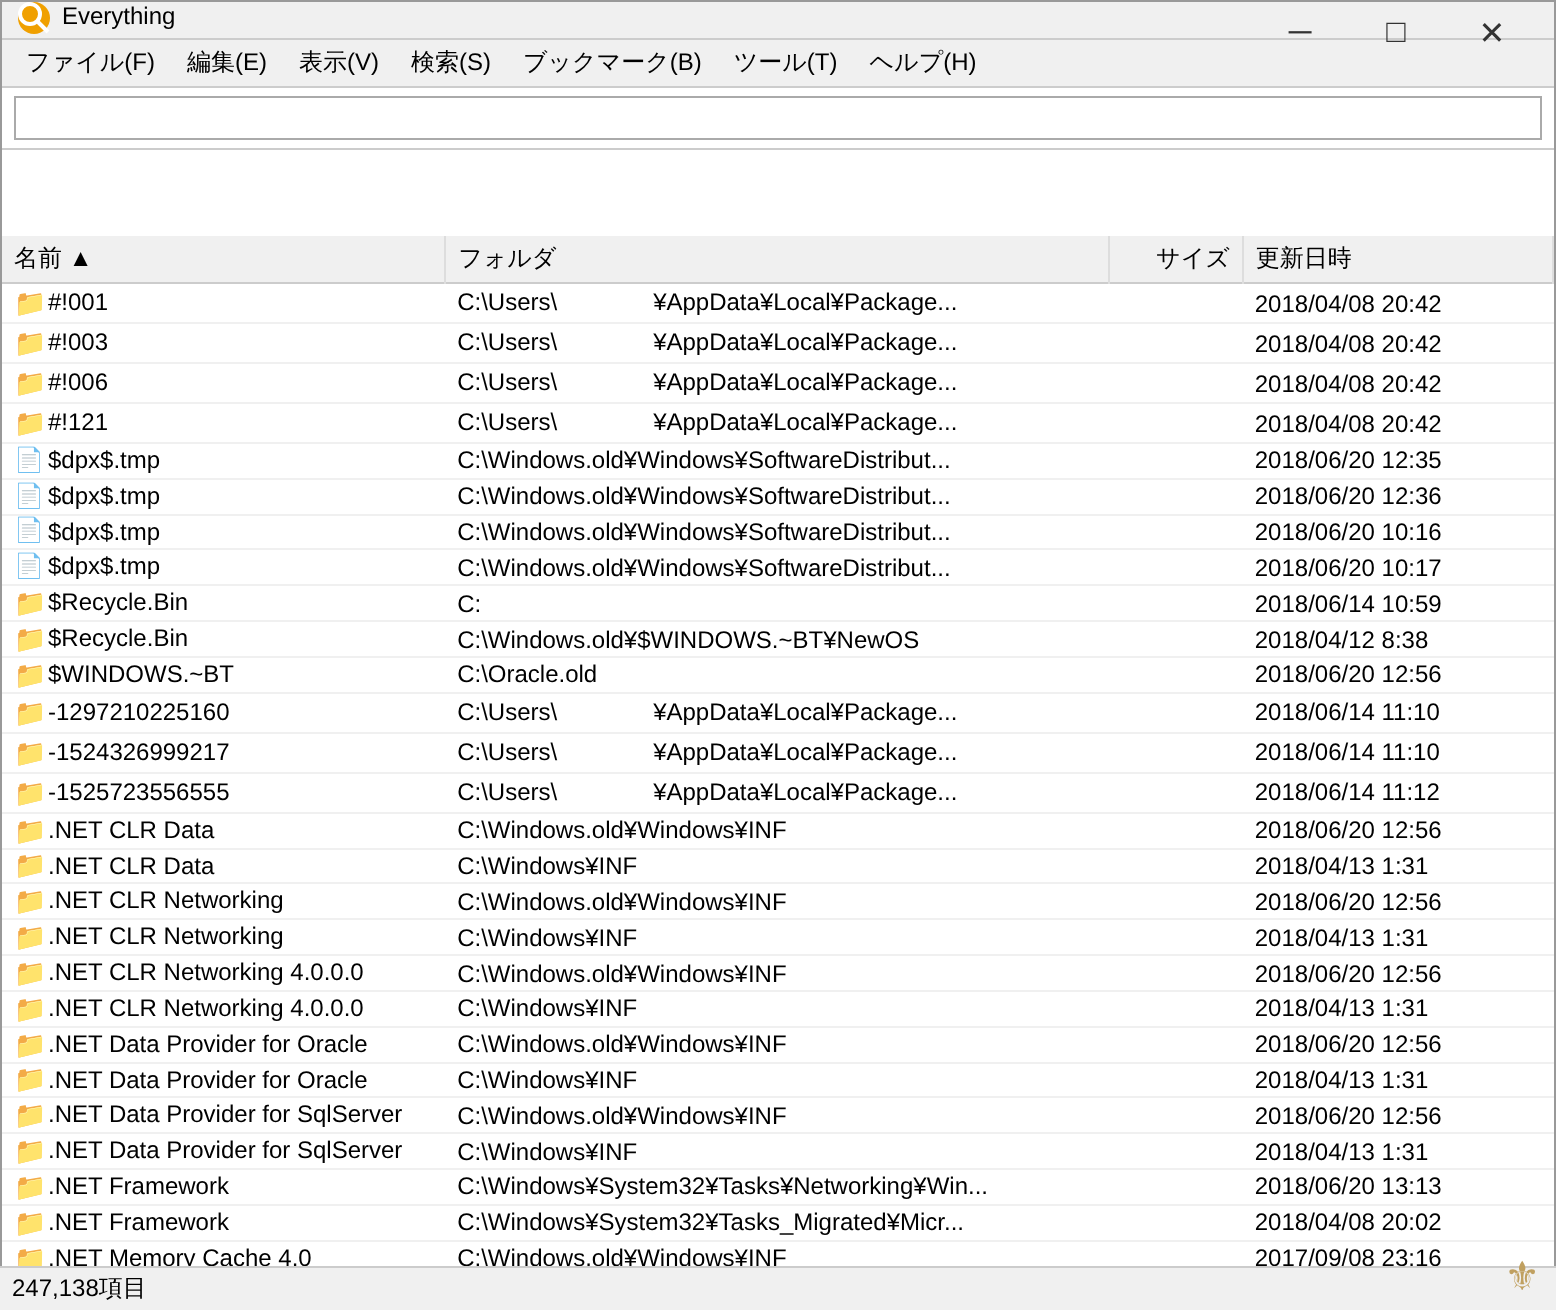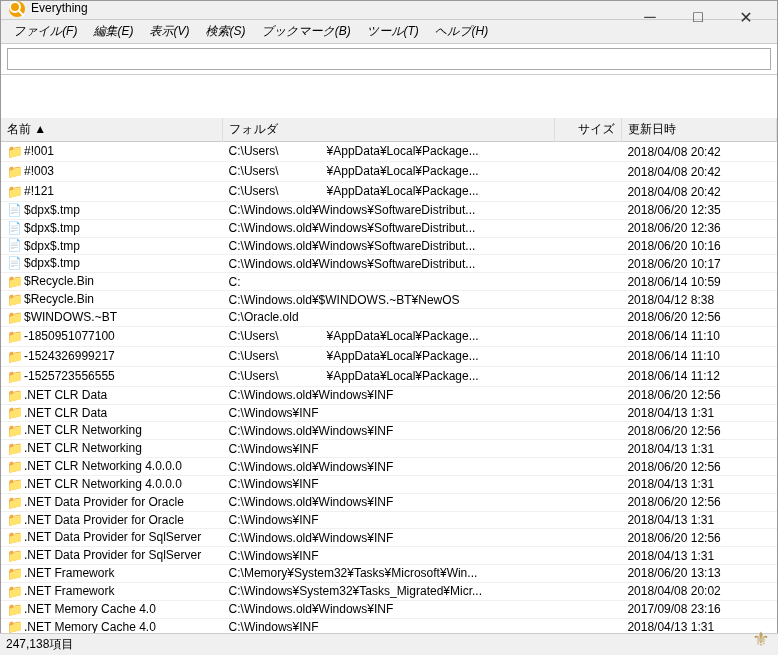--- a/index.html
+++ b/index.html
@@ -65,21 +65,20 @@
       padding: 0 4px;
       border-bottom: 1px solid #ccc;
     }
     .menu-item {
       padding: 6px 8px;
       cursor: pointer;
       font-size: 12px;
       height: 22px;
       display: flex;
       align-items: center;
-      font-style: italic;
     }
 
     
     .searchbar {
       padding: 4px 6px;
       border-bottom: 1px solid #ccc;
       background: #fff;
     }
     .searchbar input {
       width: 100%;
@@ -226,20 +225,26 @@
           <td class="col-size"></td>
           <td class="col-date">2018/04/08 20:42</td>
         </tr>
         <tr>
           <td class="col-name"><span class="file-icon icon-folder" style="font-size: 13px;">📁</span><span>#!003</span></td>
           <td class="col-folder" style="max-width: 300px; overflow: hidden; text-overflow: ellipsis;">C:\Users\　　　　¥AppData¥Local¥Package...</td>
           <td class="col-size"></td>
           <td class="col-date">2018/04/08 20:42</td>
         </tr>
         <tr>
+          <td class="col-name"><span class="file-icon icon-folder" style="font-size: 13px;">📁</span><span>#!006</span></td>
+          <td class="col-folder" style="max-width: 300px; overflow: hidden; text-overflow: ellipsis;">C:\Users\　　　　¥AppData¥Local¥Package...</td>
+          <td class="col-size"></td>
+          <td class="col-date">2018/04/08 20:42</td>
+        </tr>
+        <tr>
           <td class="col-name"><span class="file-icon icon-folder" style="font-size: 13px;">📁</span><span>#!121</span></td>
           <td class="col-folder" style="max-width: 300px; overflow: hidden; text-overflow: ellipsis;">C:\Users\　　　　¥AppData¥Local¥Package...</td>
           <td class="col-size"></td>
           <td class="col-date">2018/04/08 20:42</td>
         </tr>
         <tr>
           <td class="col-name"><span class="file-icon icon-file" style="font-size: 12px;">📄</span><span>$dpx$.tmp</span></td>
           <td class="col-folder" style="max-width: 300px; overflow: hidden; text-overflow: ellipsis;">C:\Windows.old¥Windows¥SoftwareDistribut...</td>
           <td class="col-size"></td>
           <td class="col-date">2018/06/20 12:35</td>
@@ -274,21 +279,21 @@
           <td class="col-size"></td>
           <td class="col-date">2018/04/12 8:38</td>
         </tr>
         <tr>
           <td class="col-name"><span class="file-icon icon-folder" style="font-size: 13px;">📁</span><span>$WINDOWS.~BT</span></td>
           <td class="col-folder" style="max-width: 300px; overflow: hidden; text-overflow: ellipsis;">C:\Oracle.old</td>
           <td class="col-size"></td>
           <td class="col-date">2018/06/20 12:56</td>
         </tr>
         <tr>
-          <td class="col-name"><span class="file-icon icon-folder" style="font-size: 13px;">📁</span><span>-1850951077100</span></td>
+          <td class="col-name"><span class="file-icon icon-folder" style="font-size: 13px;">📁</span><span>-1297210225160</span></td>
           <td class="col-folder" style="max-width: 300px; overflow: hidden; text-overflow: ellipsis;">C:\Users\　　　　¥AppData¥Local¥Package...</td>
           <td class="col-size"></td>
           <td class="col-date">2018/06/14 11:10</td>
         </tr>
         <tr>
           <td class="col-name"><span class="file-icon icon-folder" style="font-size: 13px;">📁</span><span>-1524326999217</span></td>
           <td class="col-folder" style="max-width: 300px; overflow: hidden; text-overflow: ellipsis;">C:\Users\　　　　¥AppData¥Local¥Package...</td>
           <td class="col-size"></td>
           <td class="col-date">2018/06/14 11:10</td>
         </tr>
@@ -353,21 +358,21 @@
           <td class="col-date">2018/06/20 12:56</td>
         </tr>
         <tr>
           <td class="col-name"><span class="file-icon icon-folder" style="font-size: 13px;">📁</span><span>.NET Data Provider for SqlServer</span></td>
           <td class="col-folder" style="max-width: 300px; overflow: hidden; text-overflow: ellipsis;">C:\Windows¥INF</td>
           <td class="col-size"></td>
           <td class="col-date">2018/04/13 1:31</td>
         </tr>
         <tr>
           <td class="col-name"><span class="file-icon icon-folder" style="font-size: 13px;">📁</span><span>.NET Framework</span></td>
-          <td class="col-folder" style="max-width: 300px; overflow: hidden; text-overflow: ellipsis;">C:\Memory¥System32¥Tasks¥Microsoft¥Win...</td>
+          <td class="col-folder" style="max-width: 300px; overflow: hidden; text-overflow: ellipsis;">C:\Windows¥System32¥Tasks¥Networking¥Win...</td>
           <td class="col-size"></td>
           <td class="col-date">2018/06/20 13:13</td>
         </tr>
         <tr>
           <td class="col-name"><span class="file-icon icon-folder" style="font-size: 13px;">📁</span><span>.NET Framework</span></td>
           <td class="col-folder" style="max-width: 300px; overflow: hidden; text-overflow: ellipsis;">C:\Windows¥System32¥Tasks_Migrated¥Micr...</td>
           <td class="col-size"></td>
           <td class="col-date">2018/04/08 20:02</td>
         </tr>
         <tr>

